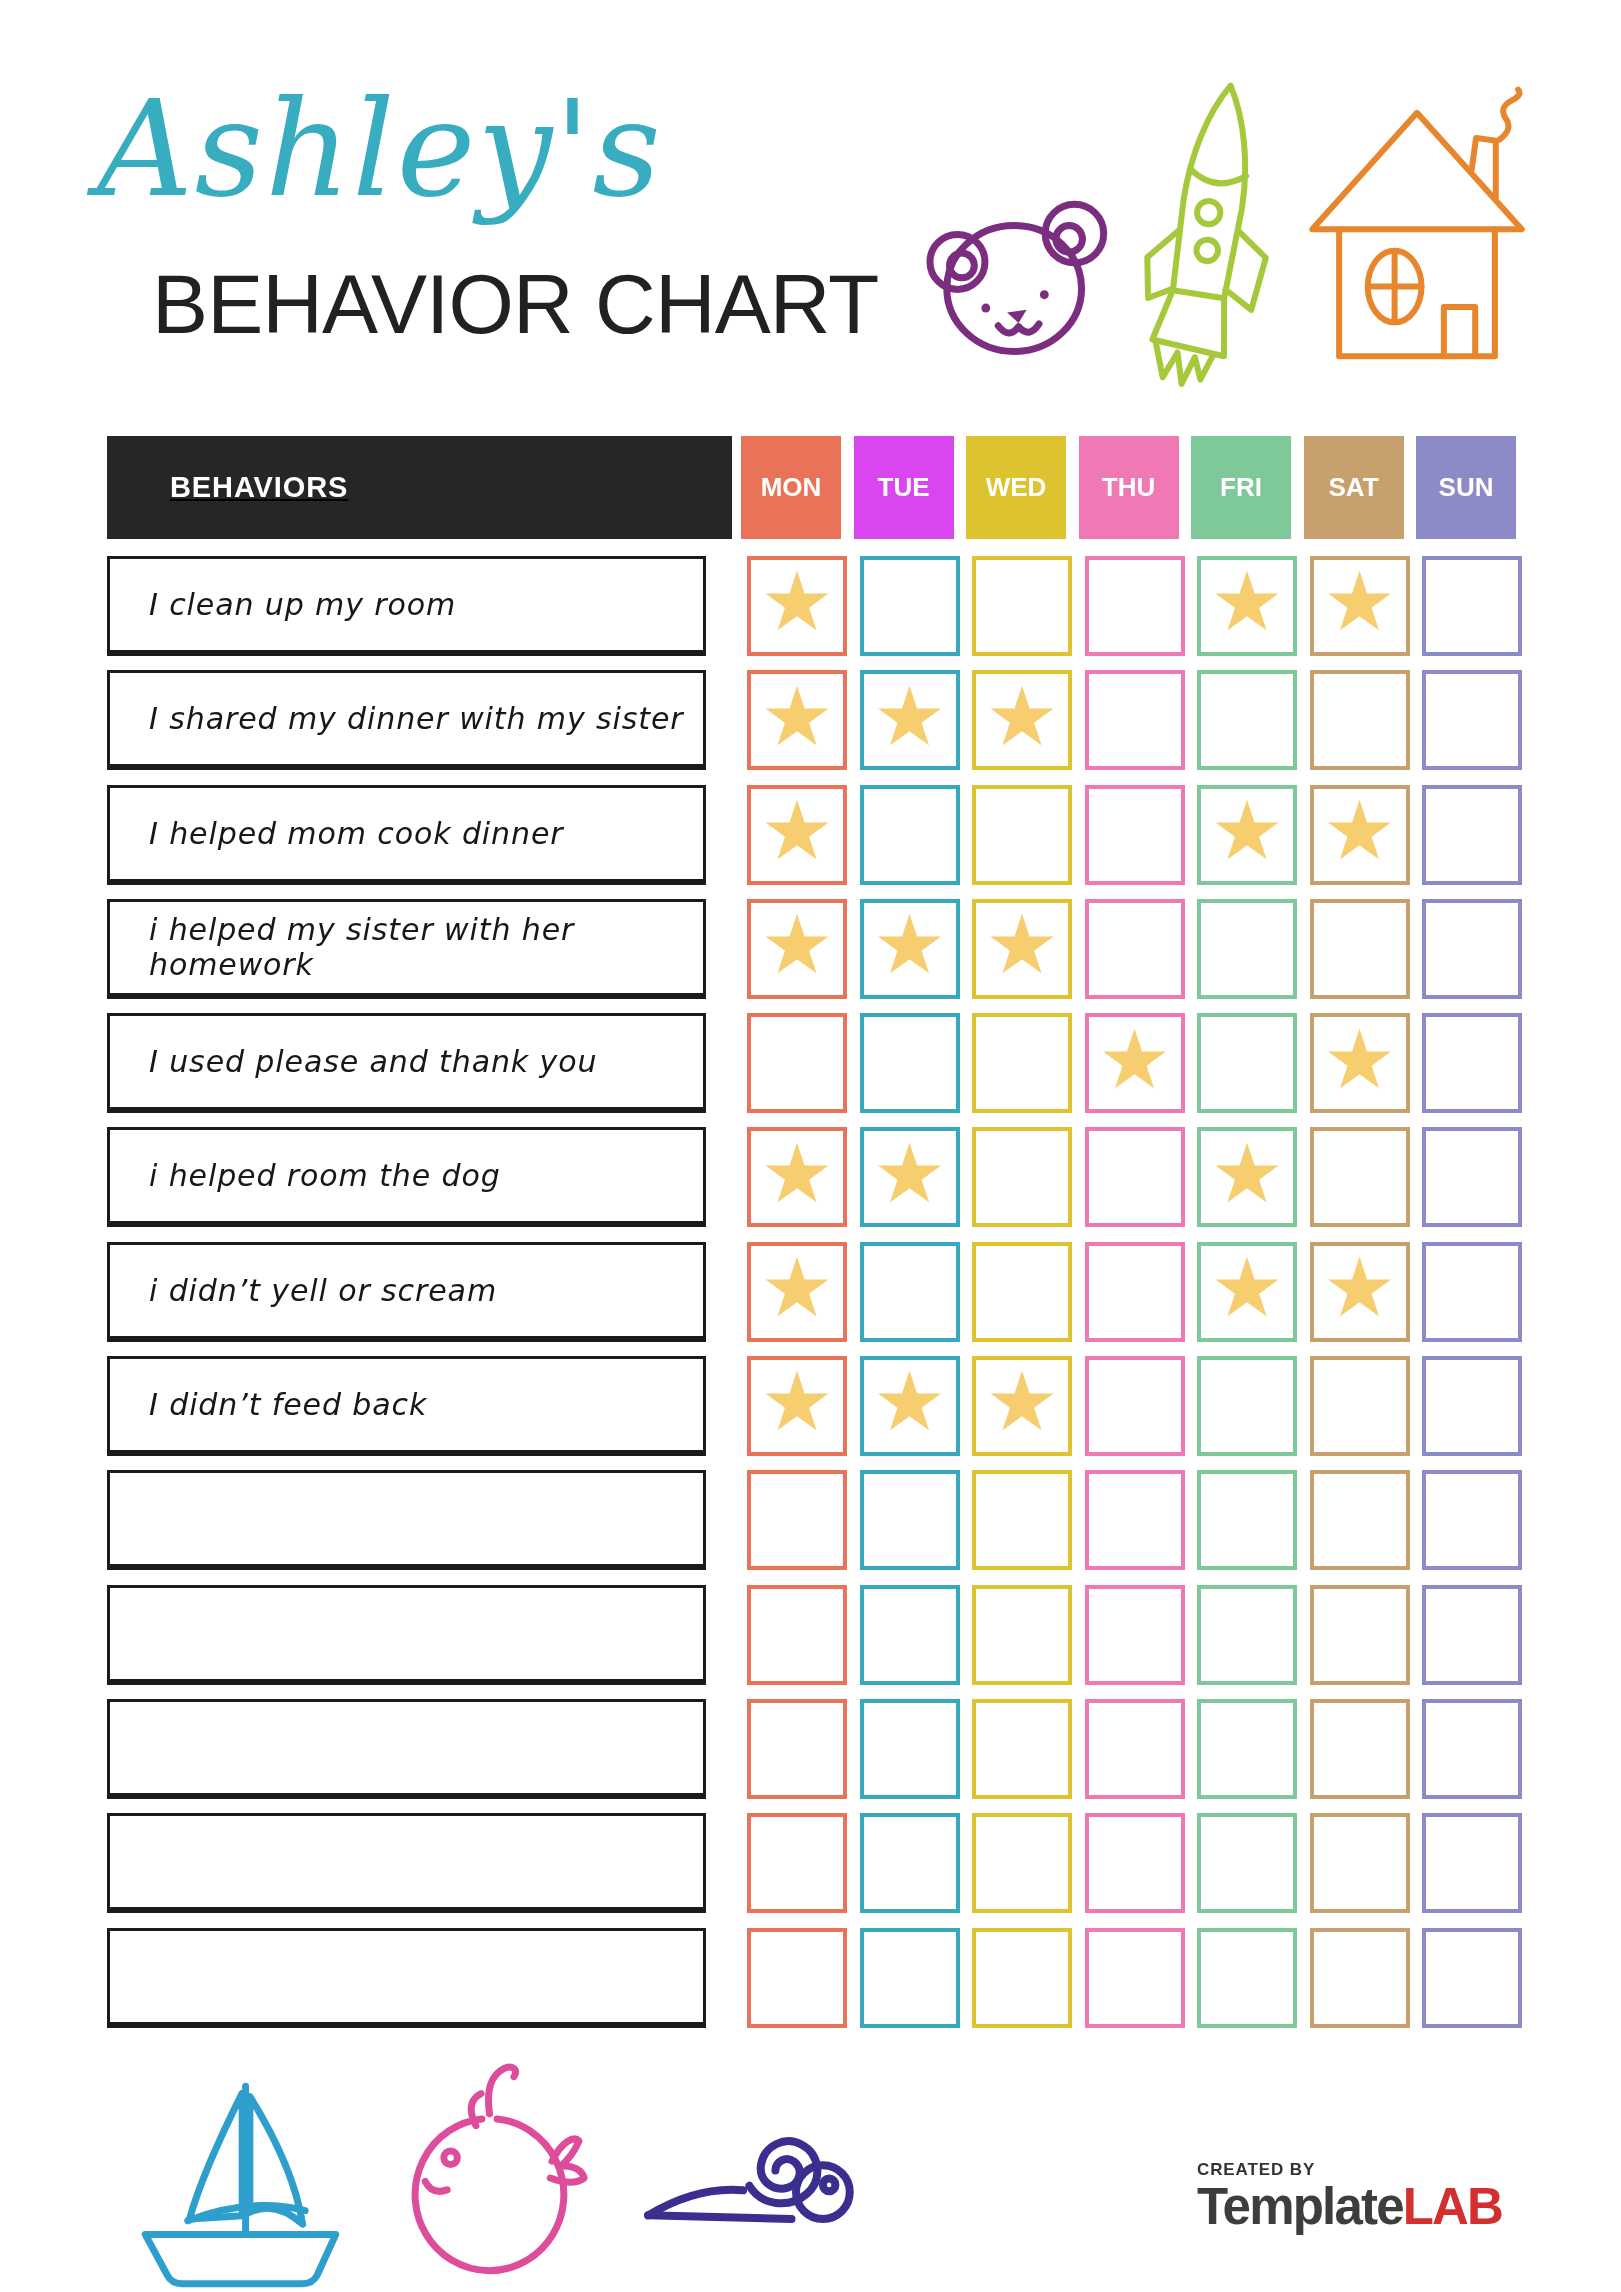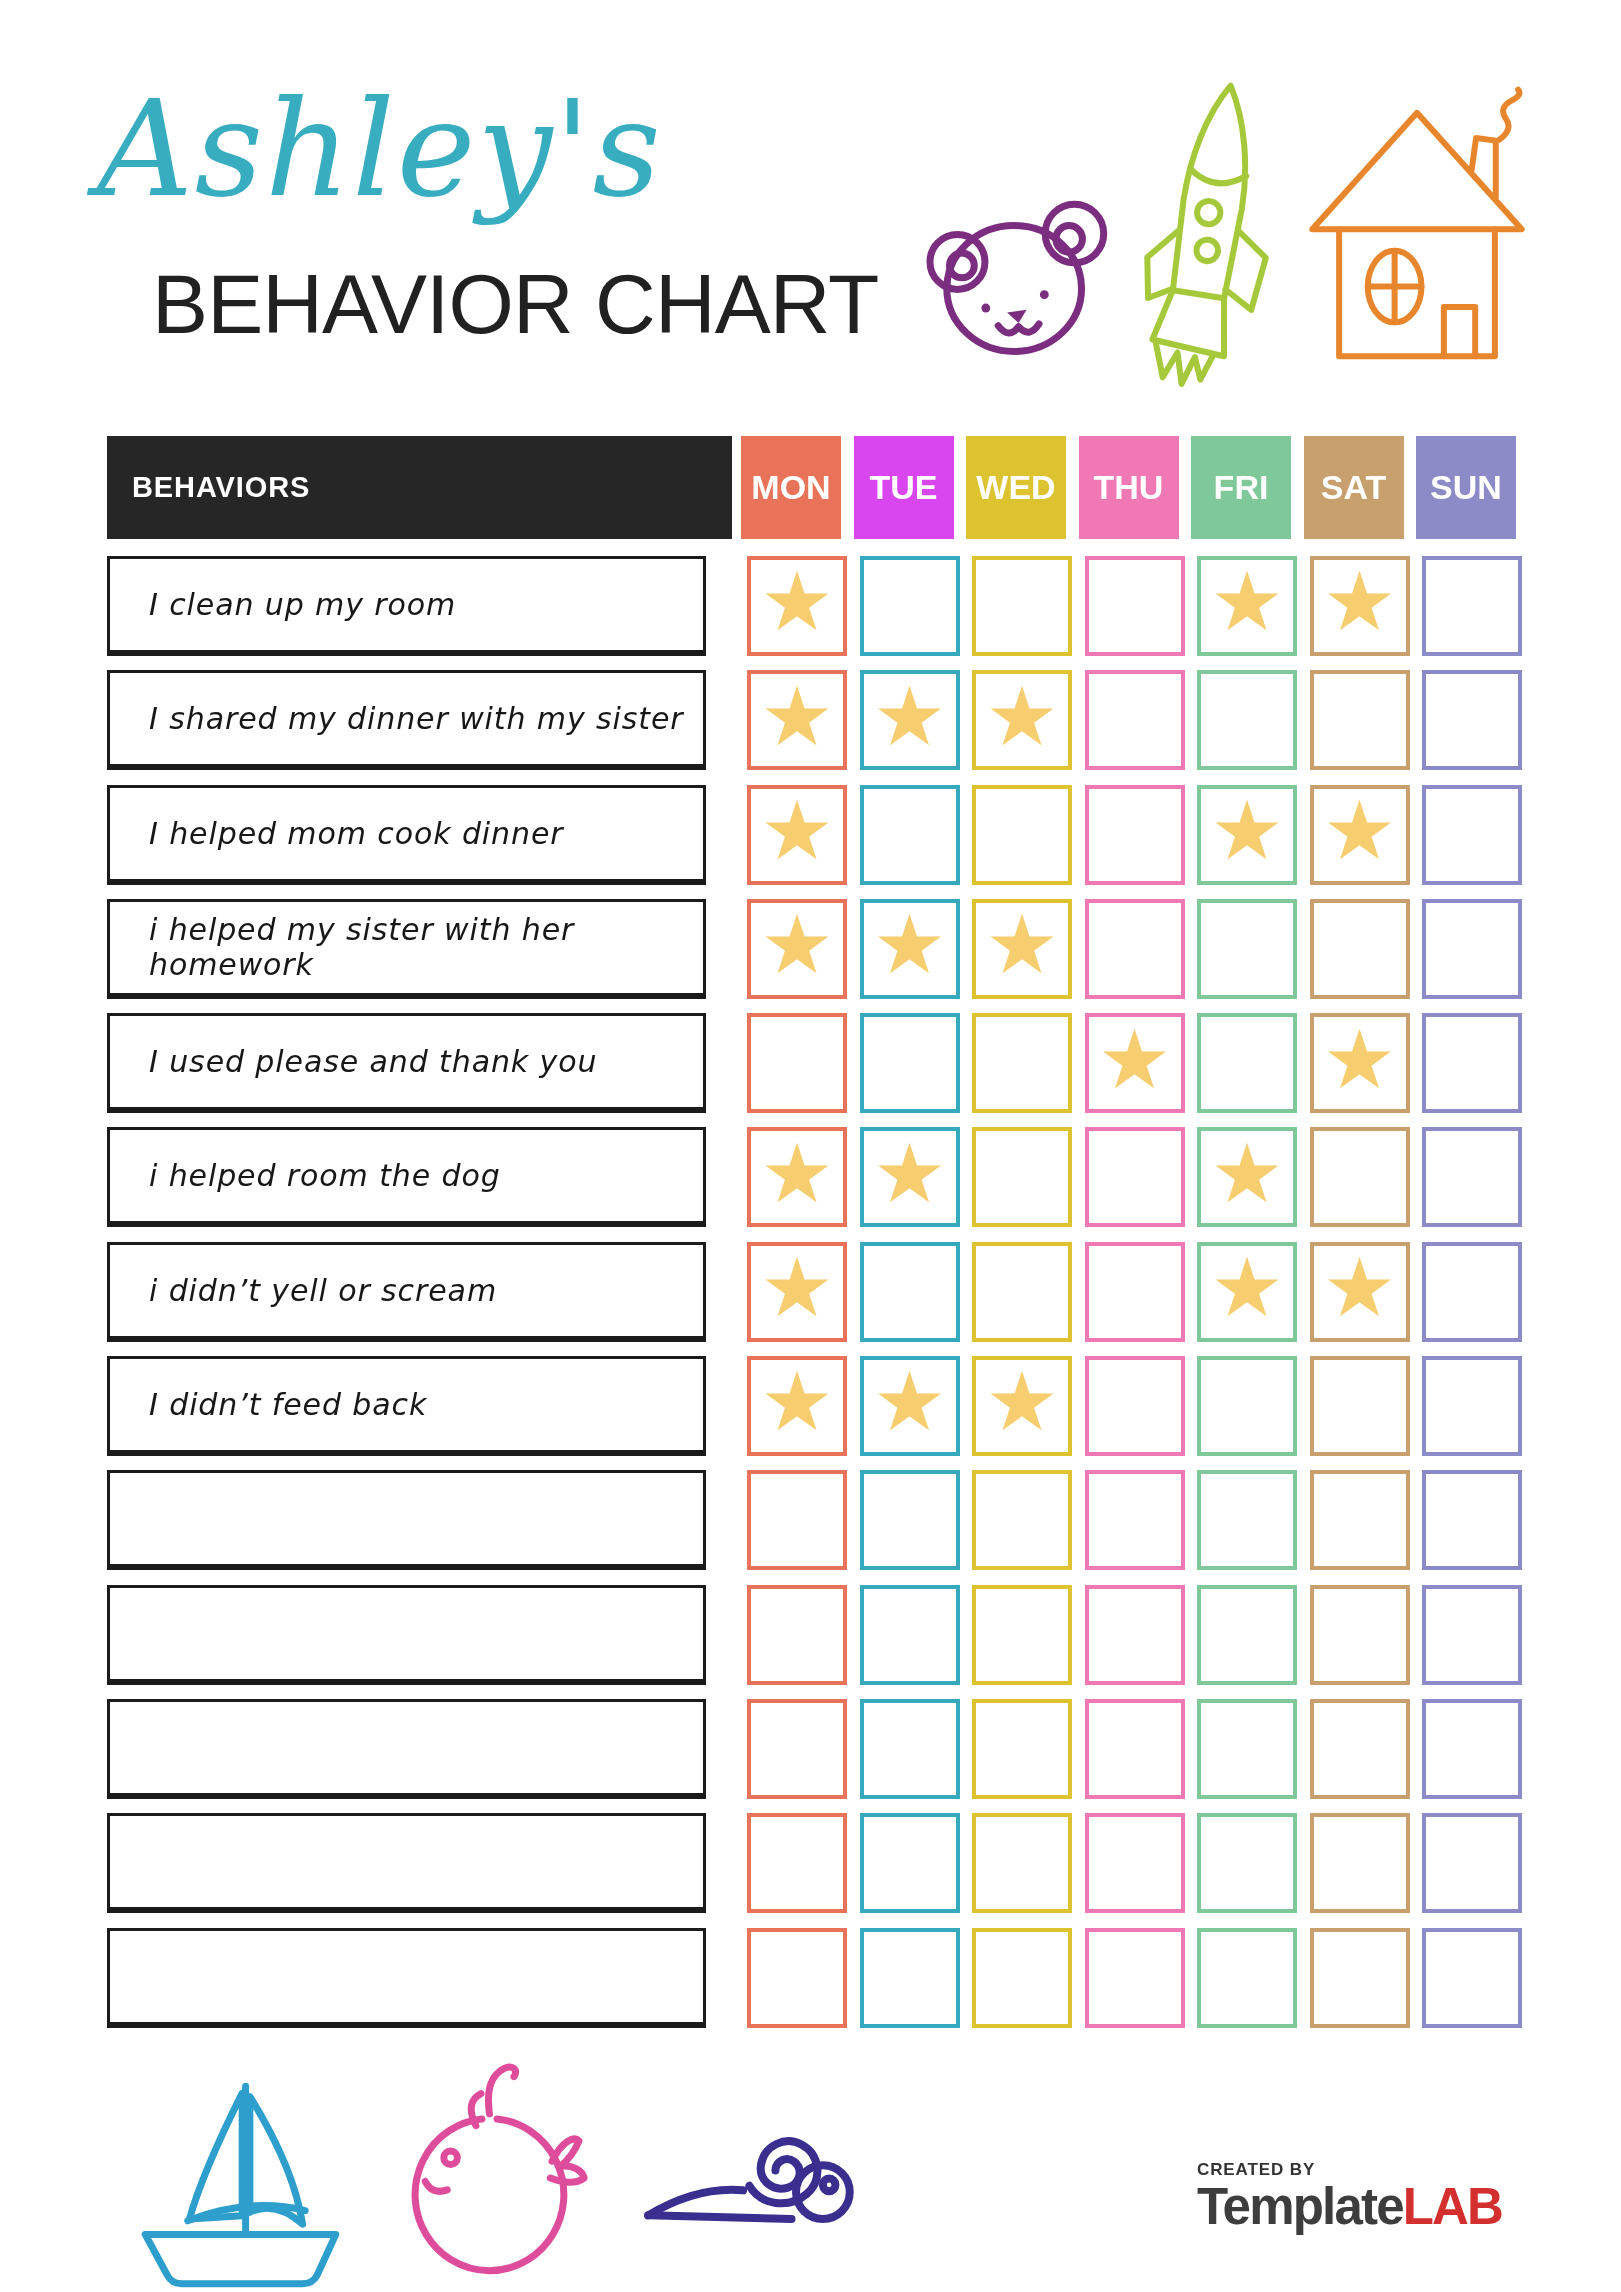--- a/index.html
+++ b/index.html
@@ -40,30 +40,31 @@
   .doodle-boat   { left:133px;  top:2071px; width:215px; height:217px; }
   .doodle-whale  { left:387px;  top:2053px; width:210px; height:224px; }
   .doodle-snail  { left:641px;  top:2106px; width:224px; height:130px; }
 
   
   .chart-table { position:absolute; left:107px; top:436px; width:1415px; }
   .hrow { display:flex; margin-bottom:17px; }
   .behaviors-head {
     width:625px; height:103px;
     display:flex; align-items:center;
-    padding-left:25px;
+    padding-left:63px;
+    text-decoration:underline;
   }
   .behaviors-head span {
     color:#ffffff; font-size:29px; font-weight:700; letter-spacing:0.9px;
   }
   .days { display:flex; gap:12.5px; margin-left:9px; }
   .day-head {
     width:100px; height:103px;
     display:flex; align-items:center; justify-content:center;
-    color:#ffffff; font-size:34px; font-weight:600;
+    color:#ffffff; font-size:26px; font-weight:600;
   }
   .trow { display:flex; margin-bottom:14.3px;gap:32px; }
   .label-box {
     width:625px; height:100px;
     border:3.6px solid #1b1b1b;
     border-bottom-width:6.3px;
     background:#ffffff;
     display:flex; align-items:center;
     padding-left:39px;
   }

